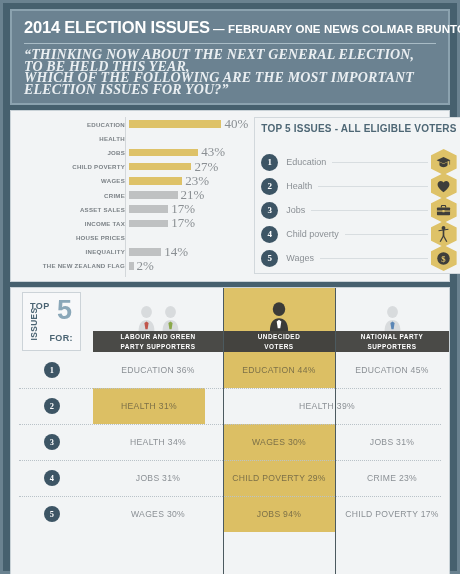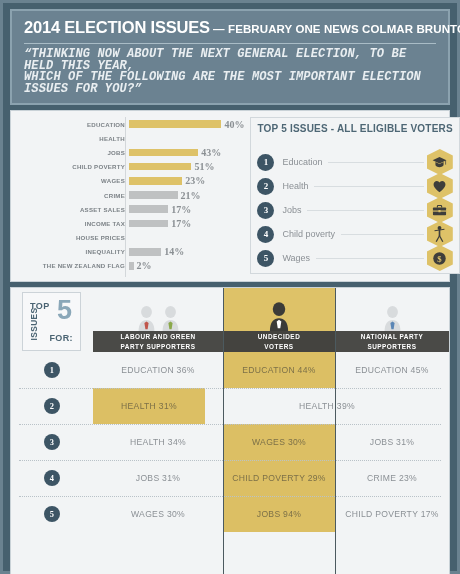--- a/index.html
+++ b/index.html
@@ -34,24 +34,24 @@
   .title .sub{
     font-size:11.5px;
     font-weight:bold;
     letter-spacing:0.1px;
   }
   .rule{
     height:1px;background:#a9bcc6;margin:6px 0 5px 0;
   }
   .quote{
     color:#e9eef1;
-    font-family:Liberation Mono, monospace;
+    font-family:Liberation Serif, serif;
     font-style:italic;
     font-weight:bold;
-    font-size:12px;
+    font-size:14px;
     line-height:11.5px;
     letter-spacing:0.15px;
   }
 
   
   .panel{
     box-sizing:border-box;
     margin-top:5px;
     background:#f2f4f5;
     border:1px solid #c9d2d7;
@@ -71,21 +71,21 @@
     color:#7b8186;font-size:6.1px;font-weight:bold;
     letter-spacing:0.25px;white-space:nowrap;
     font-family:"Liberation Sans",sans-serif;
   }
   .bar-track{flex:1;position:relative;height:100%;display:flex;align-items:center;}
   .bar{
     height:7.5px;background:#dec268;
   }
   .bar.grey{background:#bfc1c2;}
   .bar-val{
-    margin-left:3px;color:#8a8f93;font-size:10px;font-weight:bold;
+    margin-left:3px;color:#8a8f93;font-size:13px;font-weight:normal;
     font-family:"Liberation Serif",serif;
   }
   .axis{
     position:absolute;left:114px;top:6px;bottom:4px;width:1px;background:#d3d7da;
   }
 
   
   .top5{
     flex:1;box-sizing:border-box;
     margin:6px 7px 7px 2px;
@@ -254,21 +254,21 @@
             <div class="bar-label">JOBS</div>
             <div class="bar-track">
               <div class="bar" style="width: 69.3333px;"></div>
               <div class="bar-val">43%</div>
             </div>
           </div>
           <div class="bar-row">
             <div class="bar-label">CHILD POVERTY</div>
             <div class="bar-track">
               <div class="bar" style="width: 62.4px;"></div>
-              <div class="bar-val">51%</div>
+              <div class="bar-val">27%</div>
             </div>
           </div>
           <div class="bar-row">
             <div class="bar-label">WAGES</div>
             <div class="bar-track">
               <div class="bar" style="width: 53.1556px;"></div>
               <div class="bar-val">23%</div>
             </div>
           </div>
           <div class="bar-row">

